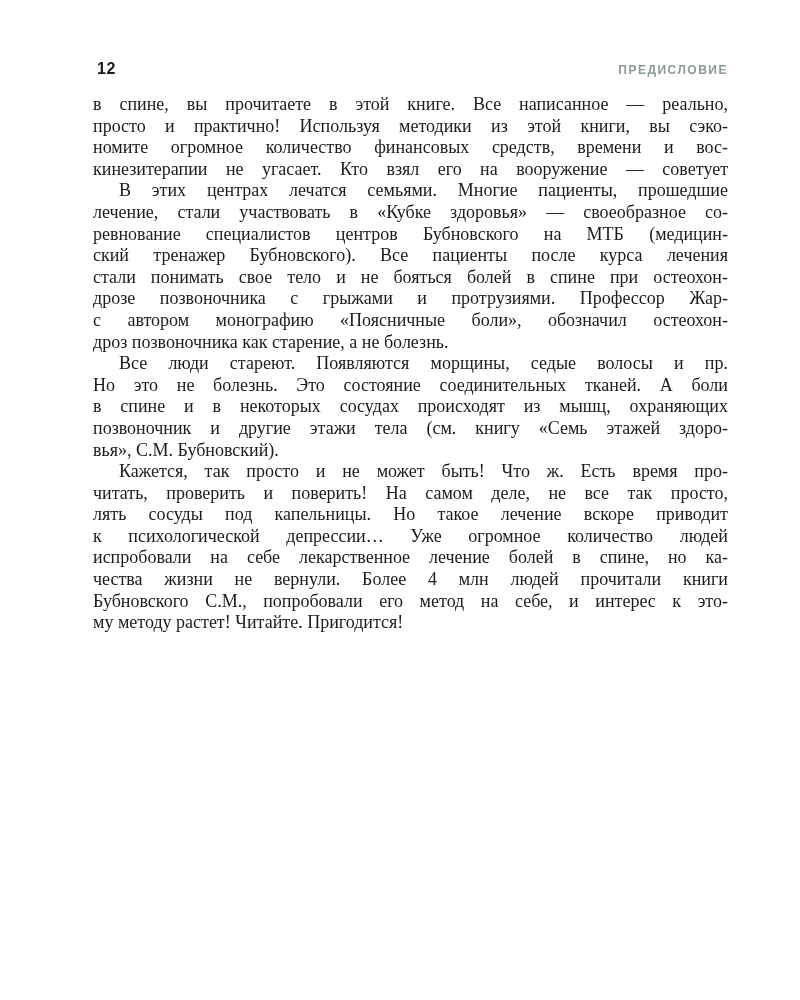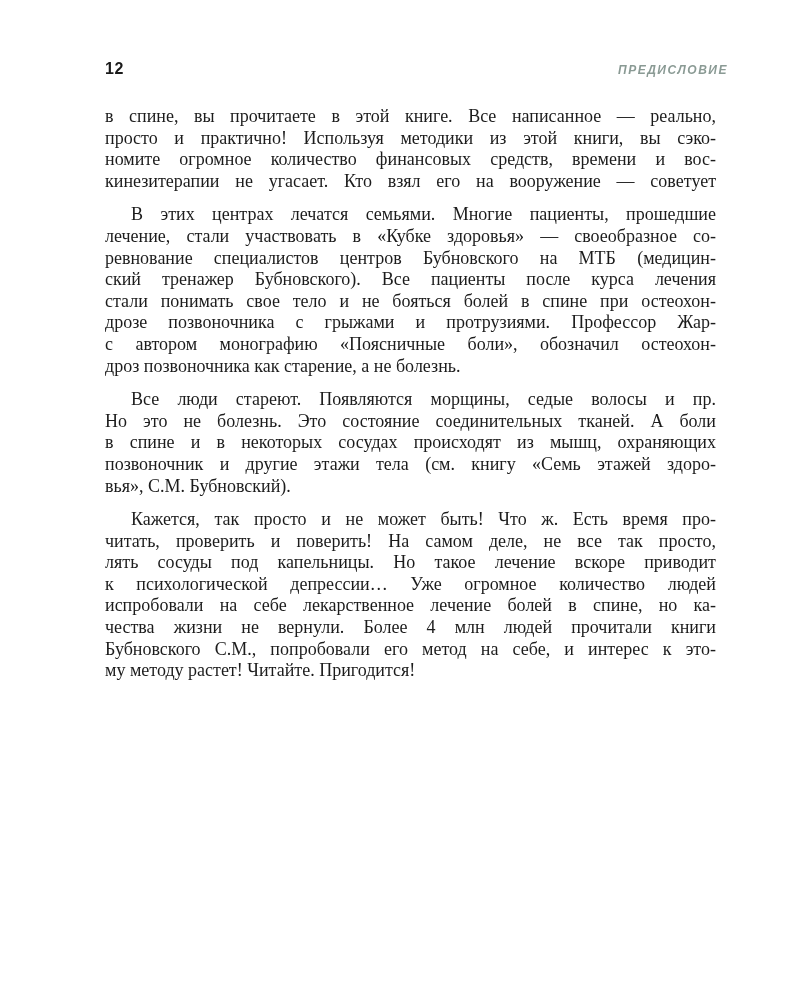--- a/index.html
+++ b/index.html
@@ -17,21 +17,21 @@
   }
   .page-header {
     position: absolute;
     left: 93px;
     top: 60px;
     width: 635px;
     height: 22px;
   }
   .page-number {
     position: absolute;
-    left: 12px;
+    left: 4px;
     top: 0;
     font-family: "Liberation Sans", "DejaVu Sans", sans-serif;
     font-weight: 700;
     font-size: 16px;
     color: #1a1a1a;
     letter-spacing: 0.5px;
   }
   .running-head {
     position: absolute;
     right: 0;
@@ -45,21 +45,21 @@
   .body-text {
     position: absolute;
     left: 93px;
     top: 94px;
     width: 635px;
     font-size: 18px;
     line-height: 21.6px;
     color: #1c1c1c;
   }
   .paragraph {
-    margin: 12px;
+    margin: 0;
   }
   .line {
     text-align: justify;
     text-align-last: justify;
     white-space: normal;
     height: 21.6px;
     overflow: visible;
   }
   .line.last {
     text-align-last: left;
@@ -67,21 +67,21 @@
   .line.indent {
     padding-left: 26px;
   }
 </style>
 </head>
 <body>
 
 <div class="page">
   <header class="page-header">
     <span class="page-number">12</span>
-    <span class="running-head" style="color: rgb(138, 154, 148); font-style: italic;">ПРЕДИСЛОВИЕ</span>
+    <span class="running-head" style="color: rgb(138, 154, 148);">ПРЕДИСЛОВИЕ</span>
   </header>
 
   <main class="body-text" id="body-text" style="color: rgb(28, 28, 28);">
       <div class="paragraph">
         <div class="line">в спине, вы прочитаете в этой книге. Все написанное — реально,</div>
         <div class="line">просто и практично! Используя методики из этой книги, вы сэко-</div>
         <div class="line">номите огромное количество финансовых средств, времени и вос-</div>
         <div class="line">кинезитерапии не угасает. Кто взял его на вооружение — советует</div>
       </div>
       <div class="paragraph">

